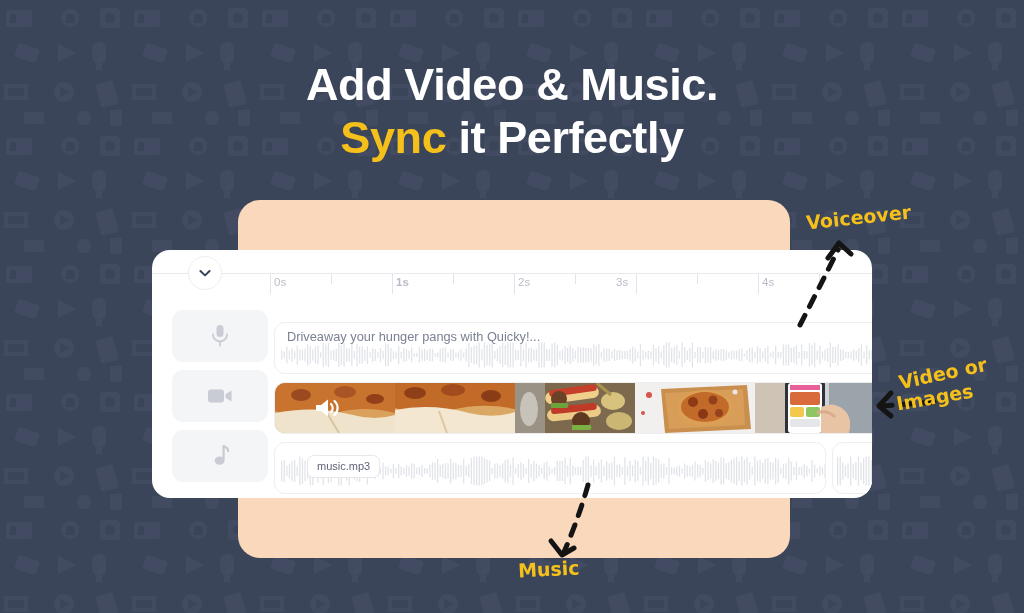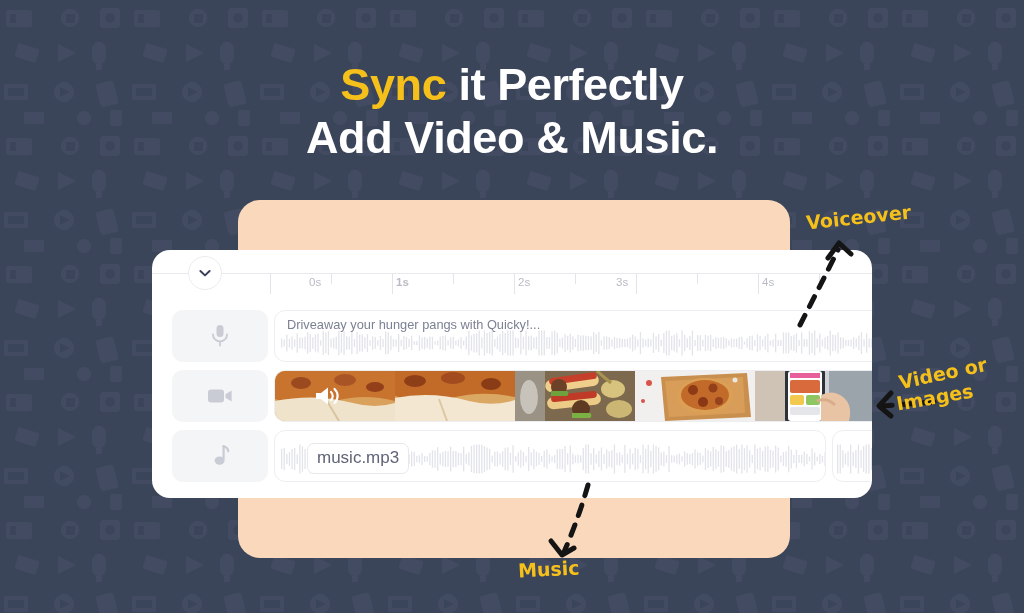--- a/index.html
+++ b/index.html
@@ -119,21 +119,21 @@
     background: #f4f5f7;
     border-radius: 11px;
     display: flex;
     align-items: center;
     justify-content: center;
   }
   .track-head svg { display:block; }
 
   .clip {
     position: absolute;
-    top: 0;
+    top: 12px;
     height: 52px;
     background: #ffffff;
     border: 1px solid #eceef1;
     border-radius: 11px;
     overflow: hidden;
   }
 
   
   #track-voiceover { top: 60px; }
   #vo-clip { left: 122px; width: 612px; }
@@ -178,21 +178,21 @@
   #track-music { top: 180px; }
   #music-clip-1 { left: 122px; width: 552px; }
   #music-clip-2 { left: 680px; width: 54px; }
   .music-chip {
     position: absolute;
     left: 32px; top: 12px;
     padding: 4px 9px 5px;
     background: #ffffff;
     border: 1px solid #e6e8ec;
     border-radius: 7px;
-    font-size: 17px;
+    font-size: 11px;
     color: #5f6577;
     z-index: 2;
     white-space: nowrap;
   }
 
   
   .anno {
     position: absolute;
     z-index: 20;
     color: #f6c01b;
@@ -237,33 +237,33 @@
           <rect x="110" y="110" width="12" height="16" rx="2"></rect>
         </g>
       </pattern>
     </defs>
     <rect width="1024" height="613" fill="#3b4559"></rect>
     <rect width="1024" height="613" fill="url(#mediaIcons)" opacity="0.55"></rect>
   </svg>
 </div>
 
 <div class="headline">
+  <div class="line">Add Video &amp; Music.</div>
   <div class="line"><span class="hl-accent">Sync</span><span> it Perfectly</span></div>
-  <div class="line">Add Video &amp; Music.</div>
 </div>
 
 <div class="peach-card"></div>
 
 <div class="editor-panel">
 
   <div class="ruler">
     <div class="ruler-baseline"></div>
     <div id="ruler-ticks">
         <div class="tick major" style="left: 118px;"></div>
-        <div class="tick-label" style="left: 122px; margin-left: 35px;">0s</div>
+        <div class="tick-label" style="left: 122px;">0s</div>
         <div class="tick major" style="left: 240px;"></div>
         <div class="tick-label" style="left: 244px; font-weight: bold;">1s</div>
         <div class="tick major" style="left: 362px;"></div>
         <div class="tick-label" style="left: 366px;">2s</div>
         <div class="tick major" style="left: 484px;"></div>
         <div class="tick-label" style="left: 464px;">3s</div>
         <div class="tick major" style="left: 606px;"></div>
         <div class="tick-label" style="left: 610px;">4s</div>
         <div class="tick minor" style="left: 179px;"></div>
         <div class="tick minor" style="left: 301px;"></div>

